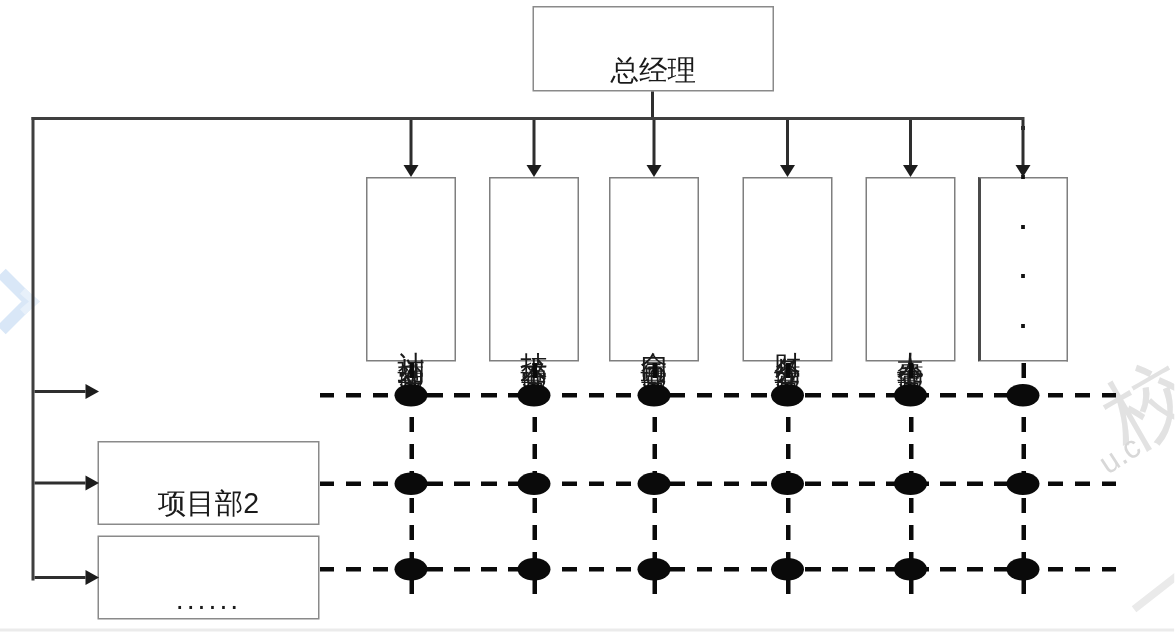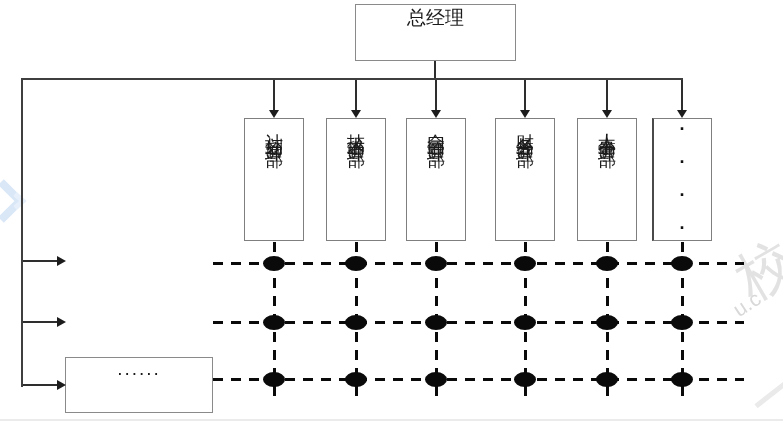--- a/index.html
+++ b/index.html
@@ -3,21 +3,21 @@
 <meta charset="utf-8">
 <style>
   html,body { margin:0; padding:0; background:#ffffff; }
   #canvas {
     position:relative; width:783px; height:422px; background:#ffffff;
     overflow:hidden; font-family:"Liberation Sans","DejaVu Sans",sans-serif;
     color:#1a1a1a;
   }
   .box {
     position:absolute; background:#ffffff; border:1px solid #7f7f7f;
-    box-sizing:border-box; display:flex; align-items:flex-start; justify-content:center;
+    box-sizing:border-box; display:flex; align-items:flex-end; justify-content:center;
   }
   .root-box   { left:355px; top:4px;  width:161px; height:57px; font-size:19px; border-color:#8a8a8a; }
   .dept-box   { top:118px; width:60px; height:123px; }
   .proj-box   { left:65px; width:148px; height:56px; font-size:19px; border-color:#8a8a8a; }
   .vtext {
     writing-mode:vertical-lr; text-orientation:upright;
     font-size:18px; line-height:1; letter-spacing:4px;
   }
   .vdots {
     writing-mode:vertical-lr; text-orientation:upright;
@@ -99,20 +99,23 @@
   <div class="box dept-box" style="left:495px;">
     <span class="vtext">财务管理部</span>
   </div>
   <div class="box dept-box" style="left:577px;">
     <span class="vtext">人事管理部</span>
   </div>
   <div class="box dept-box" style="left:652px; border-left:2px solid #4a4a4a;">
     <span class="vdots">·····</span>
   </div>
 
+  <div class="box proj-box" style="top:294px;">
+    <span>项目部2</span>
+  </div>
   <div class="box proj-box" style="top:357px;">
     <span class="dotslabel">......</span>
   </div>
 
   <div id="connectors">
       <div class="shaft-v" style="left:273px; top:80px; height:30px;"></div>
       <div class="head-down" style="left:269px; top:110px;"></div>
       <div class="shaft-v" style="left:355px; top:80px; height:30px;"></div>
       <div class="head-down" style="left:351px; top:110px;"></div>
       <div class="shaft-v" style="left:435px; top:80px; height:30px;"></div>

